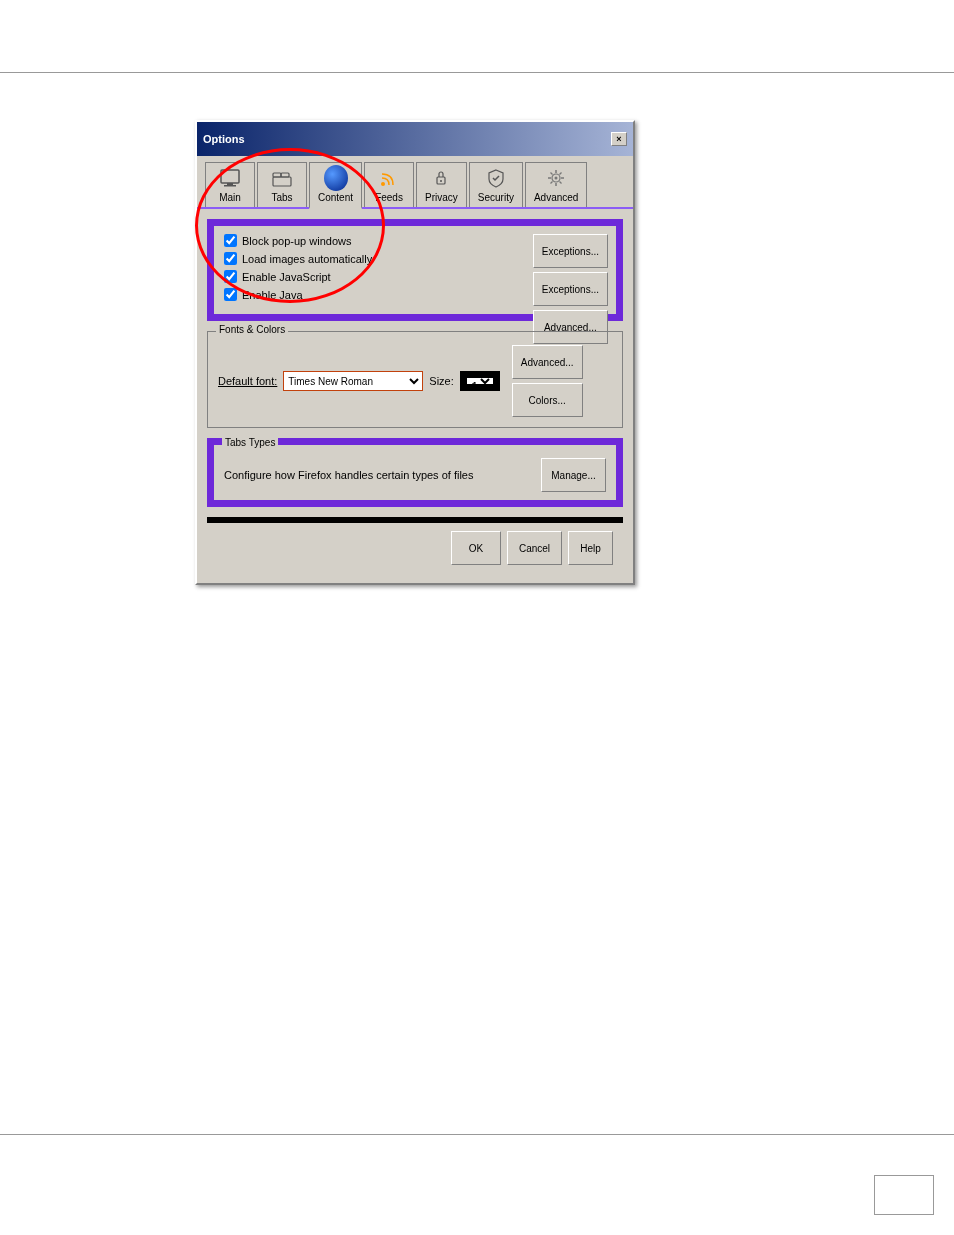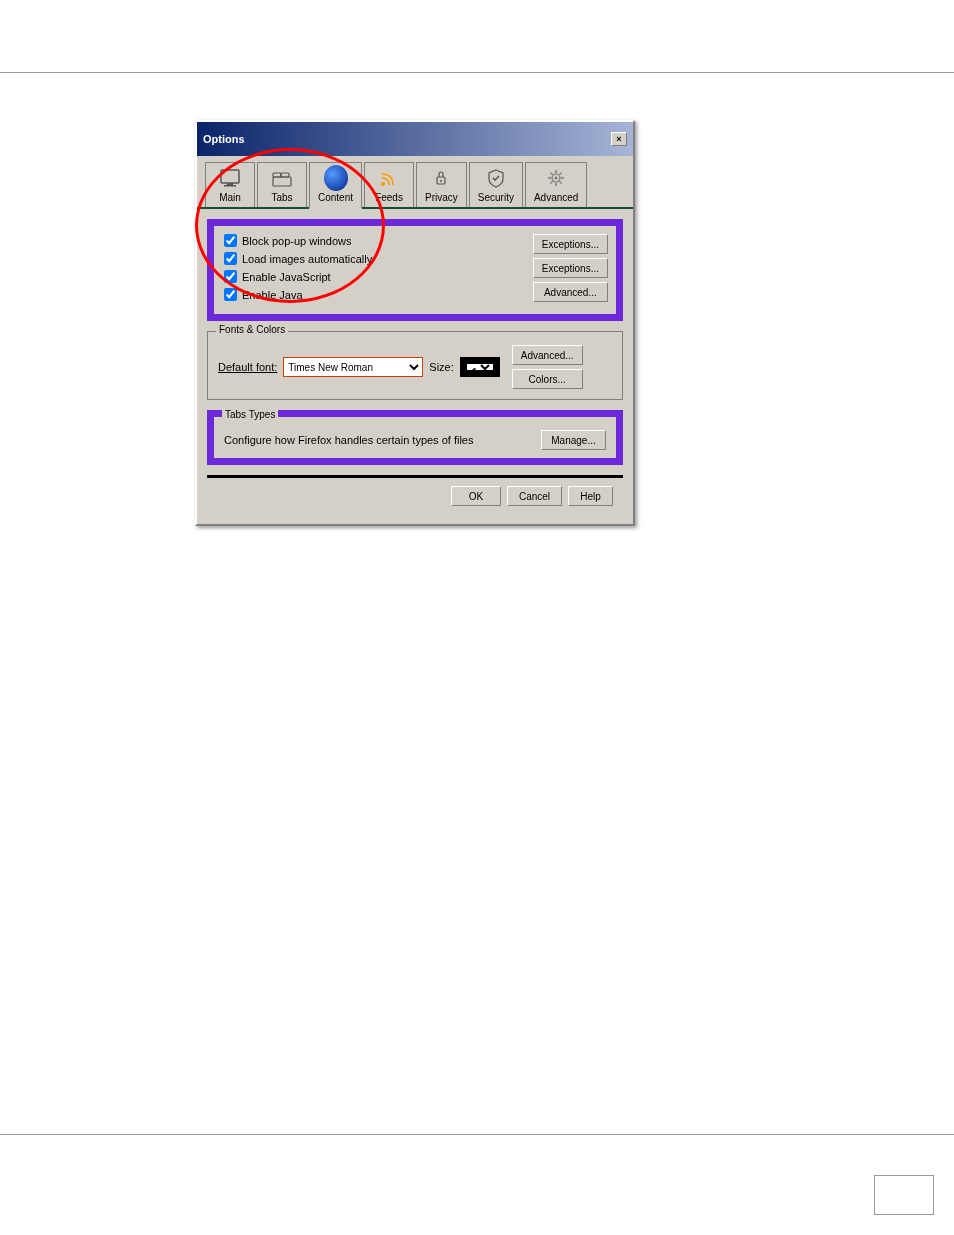--- a/index.html
+++ b/index.html
@@ -84,21 +84,21 @@
       font-weight: bold;
     }
 
     
     .tab-bar {
       background: #d4d0c8;
       display: flex;
       align-items: flex-end;
       padding: 6px 8px 0 8px;
       gap: 2px;
-      border-bottom: 2px solid #14532d;
+      border-bottom: 2px solid #8b5cf6;
     }
 
     .tab {
       display: flex;
       flex-direction: column;
       align-items: center;
       justify-content: flex-end;
       padding: 3px 8px 4px 8px;
       background: #d4d0c8;
       border: 1px solid #808080;
@@ -178,21 +178,21 @@
       width: 40px;
       height: 20px;
       font-size: 14px;
       background: white;
       border: 7px solid #000000;
     }
 
     .btn {
       padding: 2px 8px;
       min-width: 65px;
-      height: 20px;
+      height: 34px;
       background: #d4d0c8;
       border: 1px solid;
       border-color: #ffffff #808080 #808080 #ffffff;
       font-size: 10px;
       cursor: pointer;
       text-align: center;
     }
 
     
     .file-types-row {
@@ -205,21 +205,21 @@
       font-size: 11px;
       flex: 1;
     }
 
     
     .dialog-buttons {
       display: flex;
       justify-content: flex-end;
       gap: 6px;
       padding: 8px 10px;
-      border-top: 3px solid #000000;
+      border-top: 6px solid #000000;
       margin-top: 5px;
     }
 
     .btn-ok {
       min-width: 50px;
     }
     .btn-cancel {
       min-width: 55px;
     }
     .btn-help {

